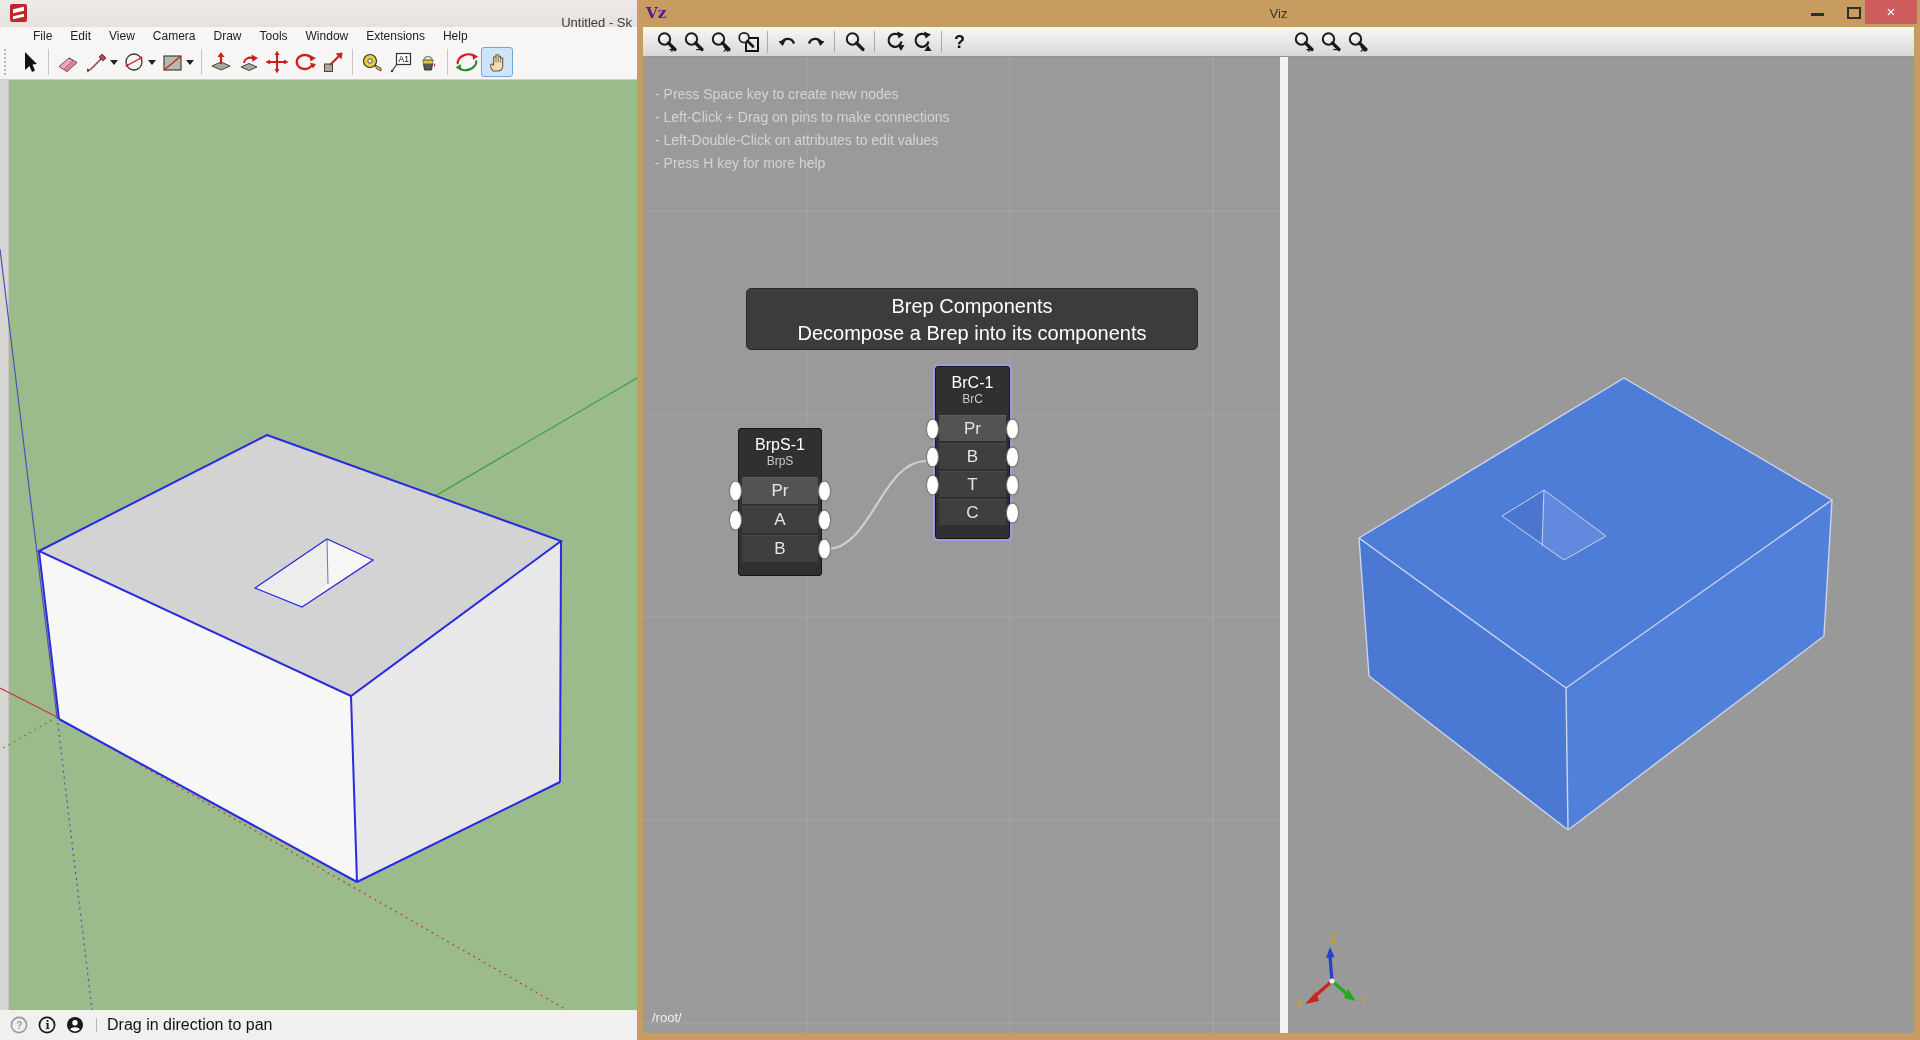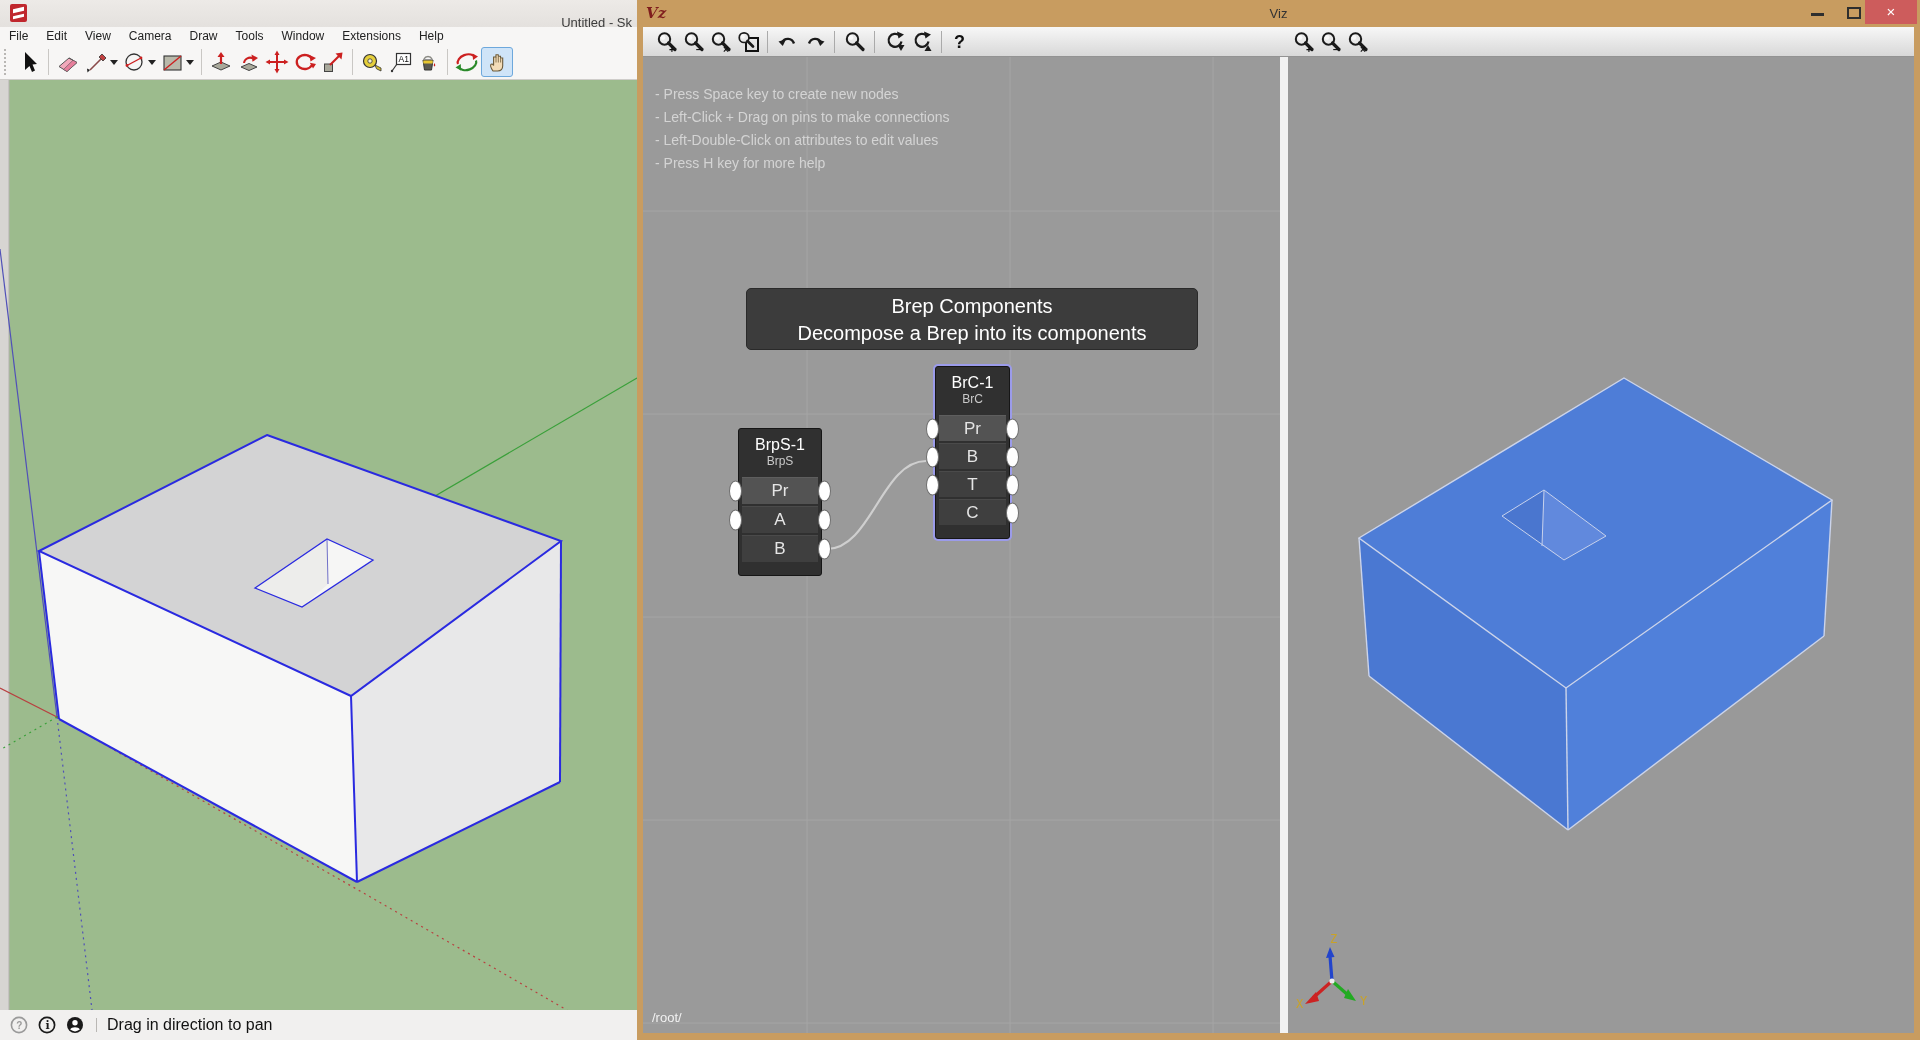--- a/index.html
+++ b/index.html
@@ -8,37 +8,37 @@
     width:1920px; height:1040px; position:relative; overflow:hidden;
     font-family:"Liberation Sans", sans-serif; background:#888;
   }
   
   .su-window { position:absolute; left:0; top:0; width:640px; height:1040px; background:#e9e7e4; }
   .su-titlebar { position:relative; height:27px; background:linear-gradient(#edeae7,#e4e1de); }
   .su-logo { position:absolute; left:10px; top:4px; width:17px; height:18px; background:#c0272d; border-radius:2px; }
   .su-logo:before { content:""; position:absolute; left:3px; top:4px; width:11px; height:4px; background:#fff; transform:skewY(-14deg); }
   .su-logo:after { content:""; position:absolute; left:3px; top:11px; width:11px; height:3px; background:#fff; transform:skewY(-14deg); }
   .su-title { position:absolute; right:8px; top:15px; font-size:13px; color:#3c3c3c;margin-left:20px; }
-  .su-menubar { height:18px; background:#f7f6f5; display:flex; align-items:center; padding-left:0;text-align:right; }
+  .su-menubar { height:18px; background:#f7f6f5; display:flex; align-items:center; padding-left:24px;text-align:right; }
   .su-menu-item { font-size:12px; color:#222; padding:0 9px; cursor:default; }
   .su-toolbar { height:35px; background:#f7f6f5; border-bottom:1px solid #cfcdca; display:flex; align-items:center; padding-left:4px; }
   .grip { width:7px; height:26px; border-left:2px dotted #b9b7b4; margin-right:4px; }
   .tbtn { width:28px; height:28px; display:flex; align-items:center; justify-content:center; }
   .tsep { width:1px; height:26px; background:#c9c7c4; margin:0 5px; }
   .dd { width:0; height:0; border-left:4px solid transparent; border-right:4px solid transparent; border-top:5px solid #222; margin:0 2px 0 0; }
   .pan-wrap { width:32px; height:30px; background:#cfe4f8; border:1px solid #6da8dc; border-radius:3px; display:flex; align-items:center; justify-content:center; }
   .su-viewport { position:absolute; left:0; top:80px; width:640px; height:930px; }
   .su-statusbar { position:absolute; left:0; top:1010px; width:640px; height:30px; background:#f1f0ef; display:flex; align-items:center; }
   .sb-icon { width:18px; height:18px; margin-left:10px; }
   .sb-sep { width:1px; height:14px; background:#b9b7b4; margin:0 10px 0 12px; }
   .sb-msg { font-size:16px; color:#111; }
   
   .viz-window { position:absolute; left:637px; top:0; width:1283px; height:1040px; background:#c89c60; }
   .viz-titlebar { position:relative; height:27px; }
-  .viz-logo { position:absolute; left:9px; top:4px; font-family:"DejaVu Serif", serif; font-style:italic; font-weight:bold; font-size:15px; color:#7f1d1d; }
+  .viz-logo { position:absolute; left:9px; top:4px; font-family:"DejaVu Serif", serif; font-weight:bold; font-size:15px; color:#4c1d95; }
   .viz-title { position:absolute; left:0; right:0; top:6px; text-align:center; font-size:13px; color:#333; }
   .wbtn-min { position:absolute; right:96px; top:13px; width:13px; height:3px; background:#2e2e2e; }
   .wbtn-max { position:absolute; right:59px; top:7px; width:14px; height:12px; border:2px solid #2e2e2e; background:transparent; }
   .wbtn-close { position:absolute; right:3px; top:0; width:52px; height:24px; background:#cd5c5c; color:#fff; font-size:15px; text-align:center; line-height:23px; }
   .viz-content { position:absolute; left:6px; top:27px; width:1271px; height:1006px; background:#9a9a9a; }
   .viz-toolbar { position:relative; height:30px; background:linear-gradient(#f7f7f7,#d8d8d8); border-bottom:1px solid #939393; }
   .vtb-group { position:absolute; top:2px; display:flex; align-items:center; height:26px; }
   .vtb-group.g1 { left:10px; }
   .vtb-group.g2 { left:647px; }
   .vbtn { width:27px; height:26px; display:flex; align-items:center; justify-content:center; }

